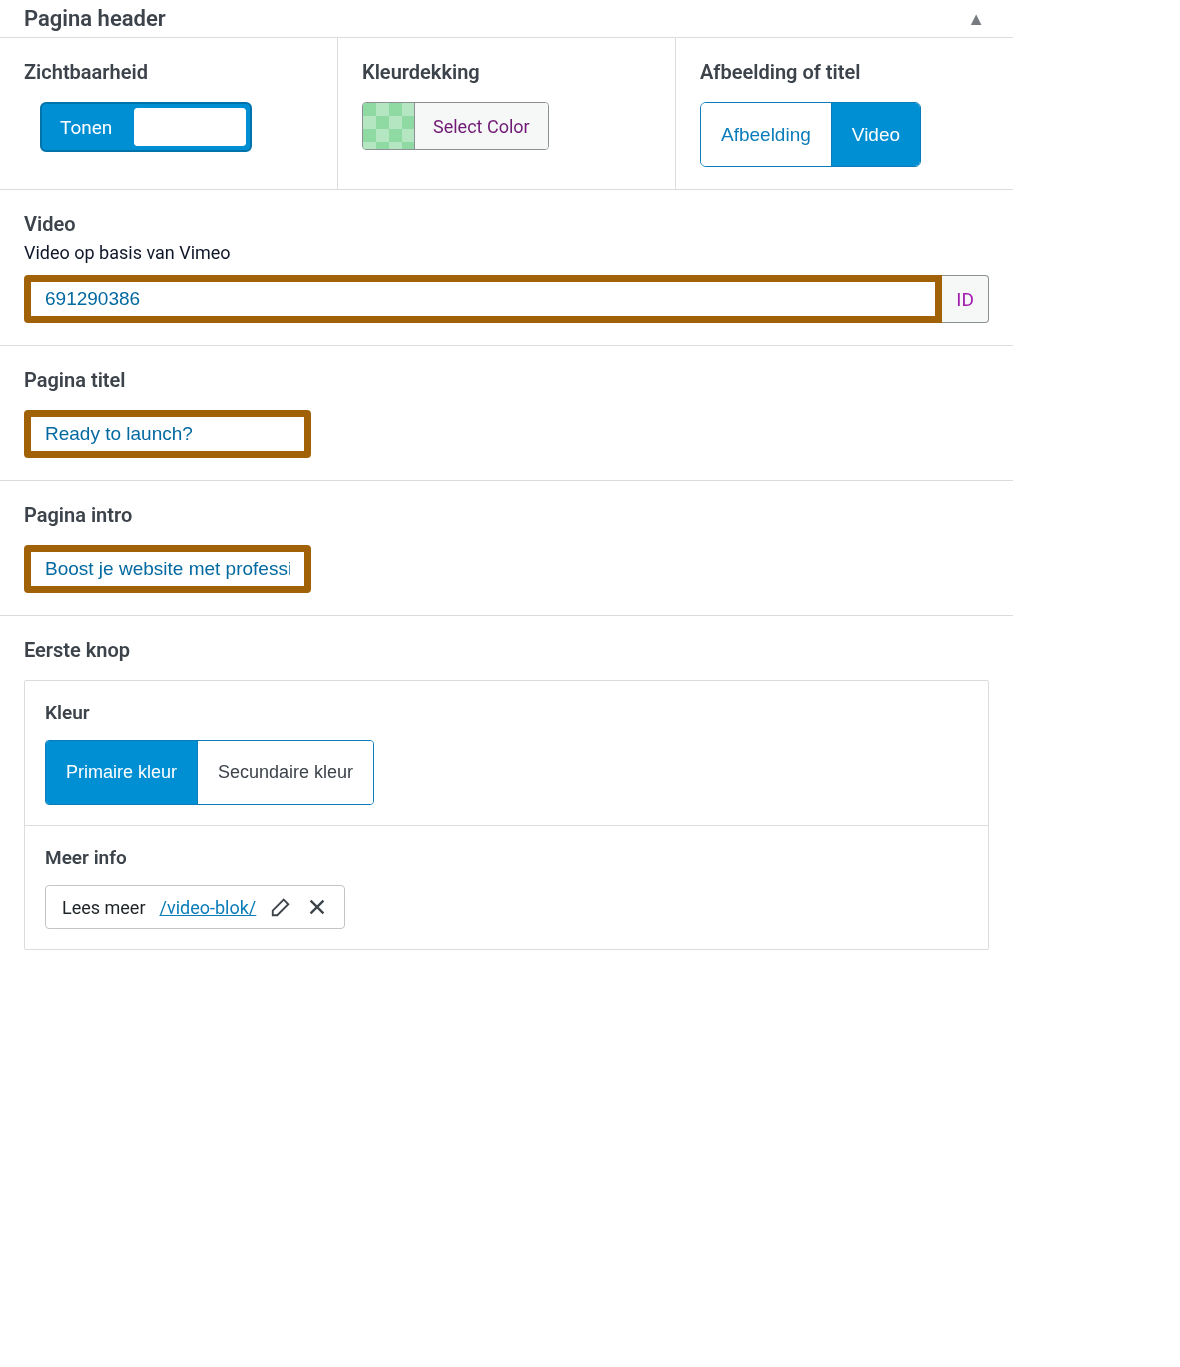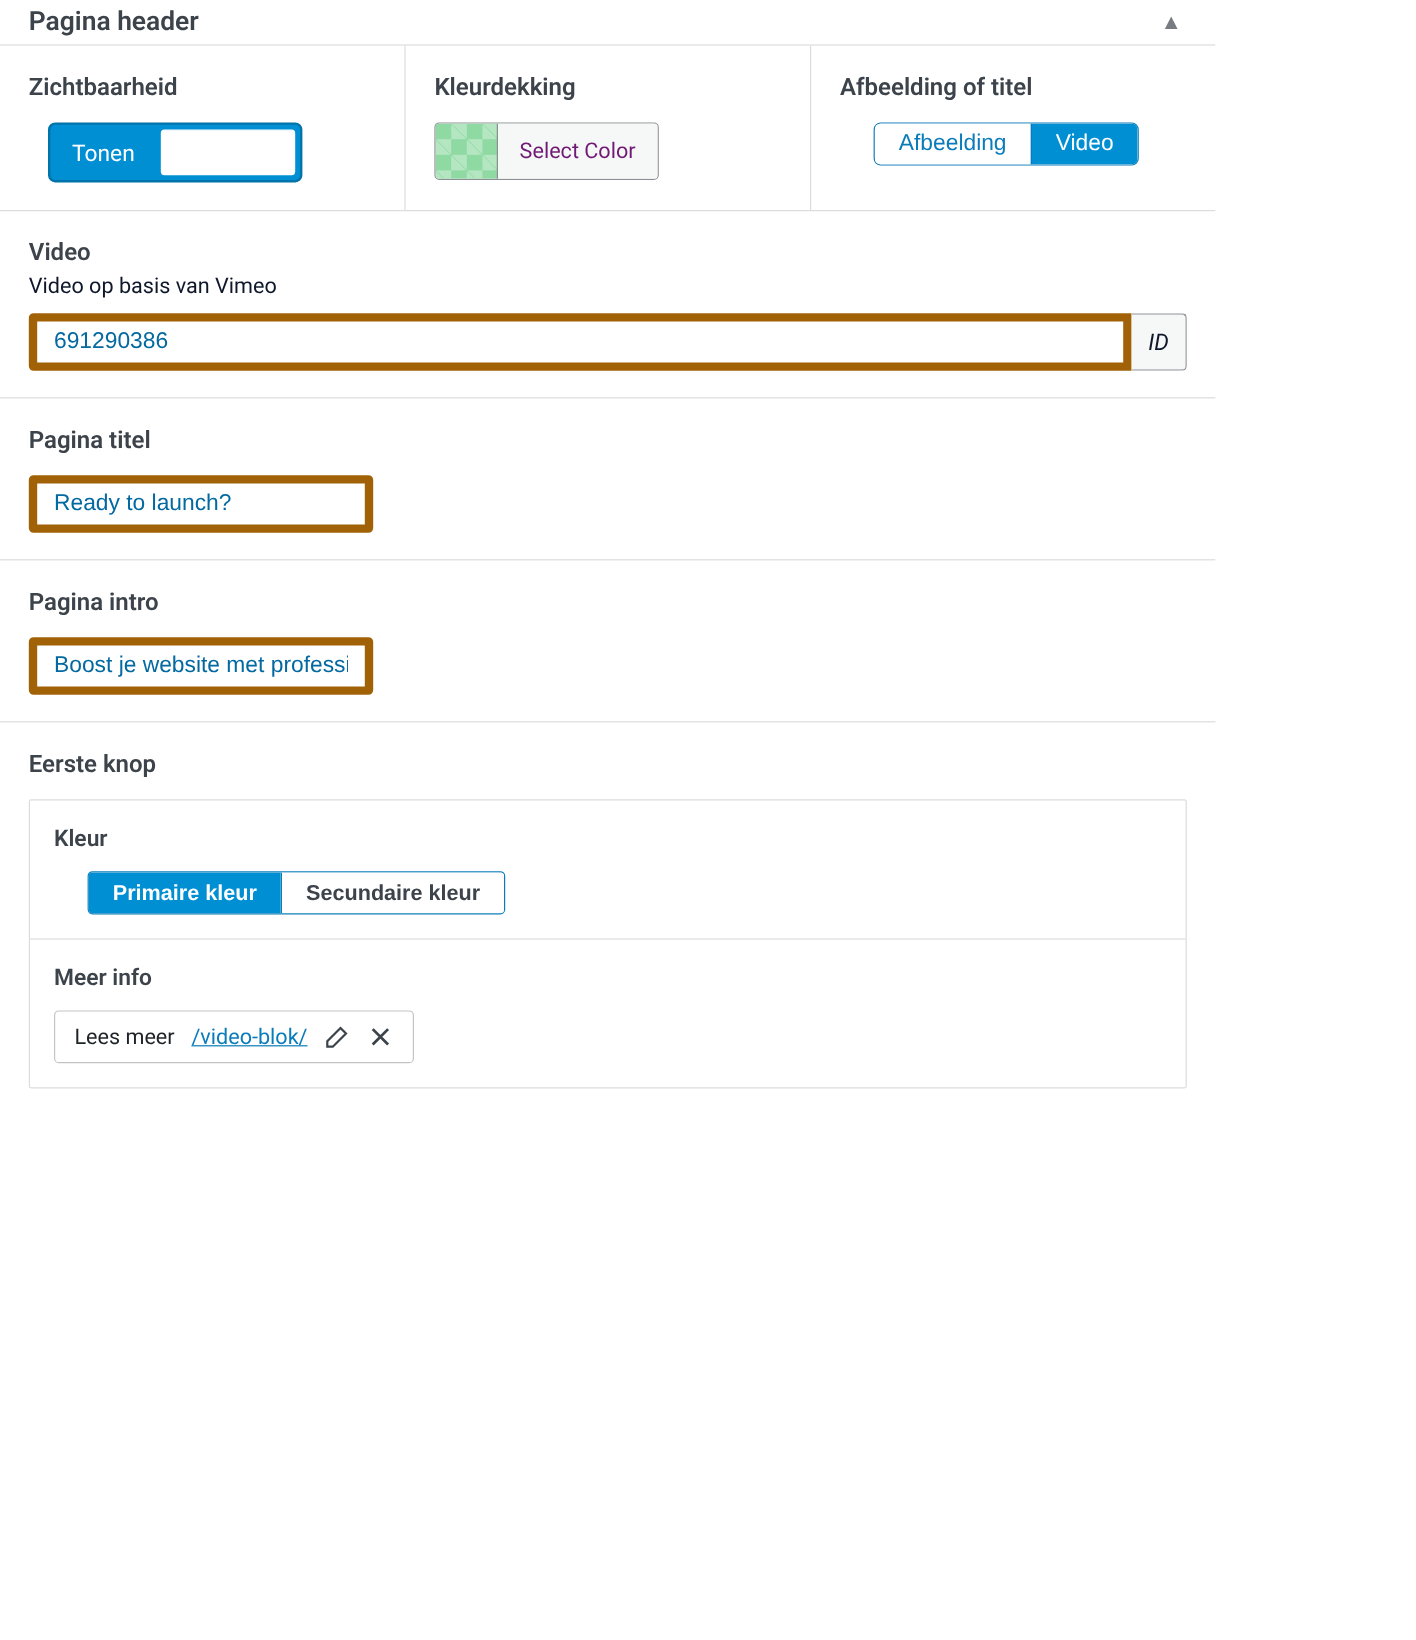--- a/index.html
+++ b/index.html
@@ -87,22 +87,21 @@
       padding: 0 18px;
       display: flex;
       align-items: center;
     }
     
     .seg {
       display: inline-flex;
       border: 1px solid #0a7cba;
       border-radius: 6px;
       overflow: hidden;
-      height: 36px;
-      margin-left: 28px;
+      height: 65px;
     }
     .seg .seg-btn {
       font-size: 19px;
       padding: 0 20px;
       display: flex;
       align-items: center;
       background: #fff;
       color: #0a7cba;
       cursor: pointer;
       border: none;
@@ -127,33 +126,32 @@
     .id-chip {
       border: 1px solid #8c8f94;
       border-left: none;
       border-top-right-radius: 4px;
       border-bottom-right-radius: 4px;
       background: #f6f7f7;
       font-size: 19px;
       padding: 0 14px;
       display: flex;
       align-items: center;
-      color: #0f172a;
-      font-style: italic;
+      color: #a21caf;
     }
     .text-input.with-chip { border-top-right-radius: 0; border-bottom-right-radius: 0; }
     .sub-panel {
       border: 1px solid #dcdcde;
       border-radius: 2px;
     }
     .sub-panel .sub-block { padding: 20px; }
     .sub-panel .sub-block + .sub-block { border-top: 1px solid #dcdcde; }
     .sub-panel .field-label { font-size: 19px; margin-bottom: 16px; }
     .seg-inner { border-radius: 4px; }
-    .seg-inner .seg-btn { font-size: 18px; padding: 17px 20px; font-weight: bold; }
+    .seg-inner .seg-btn { font-size: 18px; padding: 17px 20px; }
     .seg-inner .seg-btn:not(.active){ color:#3c434a; }
     .link-pill {
       display: inline-flex;
       align-items: center;
       border: 1px solid #c3c4c7;
       border-radius: 4px;
       padding: 10px 16px;
       gap: 14px;
       font-size: 18px;
     }

